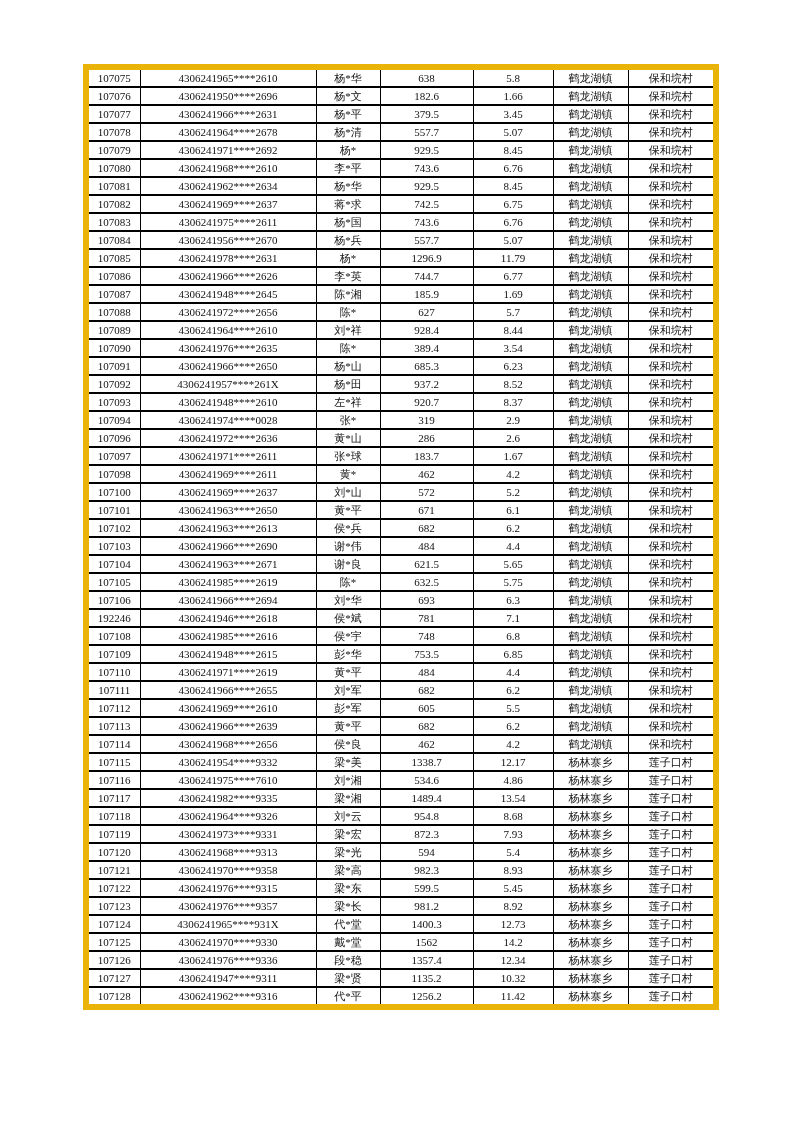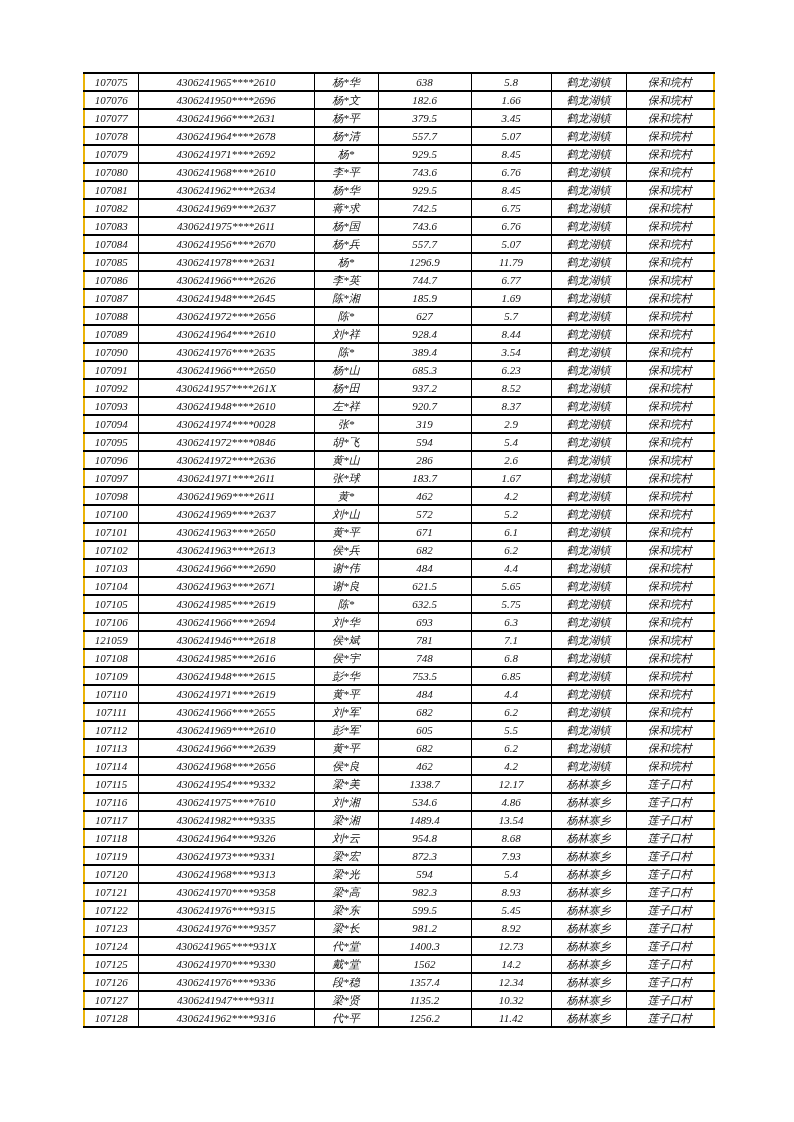--- a/index.html
+++ b/index.html
@@ -12,26 +12,25 @@
     width: 794px;
     height: 1122px;
     background: #ffffff;
     overflow: hidden;
     font-family: "Liberation Serif", "DejaVu Serif", serif;
     color: #111111;
   }
   table.records {
     position: absolute;
     left: 83px;
-    top: 72px;
+    top: 64px;
     width: 630px;
     border-collapse: collapse;
     table-layout: fixed;
-    border: 2px solid #eab308;
-    font-style: italic;
+    border: 6px solid #eab308;
   }
   table.records td {
     border-left: 1px solid #000000;
     border-right: 1px solid #000000;
     border-top: 2px solid #000000;
     border-bottom: 2px solid #000000;
     height: 16px;
     line-height: 16px;
     padding: 0;
     font-size: 11px;
@@ -237,29 +236,20 @@
         <tr>
           <td>107094</td>
           <td>4306241974****0028</td>
           <td>张*</td>
           <td>319</td>
           <td>2.9</td>
           <td>鹤龙湖镇</td>
           <td>保和垸村</td>
         </tr>
         <tr>
-          <td>107095</td>
-          <td>4306241972****0846</td>
-          <td>胡*飞</td>
-          <td>594</td>
-          <td>5.4</td>
-          <td>鹤龙湖镇</td>
-          <td>保和垸村</td>
-        </tr>
-        <tr>
           <td>107096</td>
           <td>4306241972****2636</td>
           <td>黄*山</td>
           <td>286</td>
           <td>2.6</td>
           <td>鹤龙湖镇</td>
           <td>保和垸村</td>
         </tr>
         <tr>
           <td>107097</td>
@@ -336,21 +326,21 @@
         <tr>
           <td>107106</td>
           <td>4306241966****2694</td>
           <td>刘*华</td>
           <td>693</td>
           <td>6.3</td>
           <td>鹤龙湖镇</td>
           <td>保和垸村</td>
         </tr>
         <tr>
-          <td>121059</td>
+          <td>192246</td>
           <td>4306241946****2618</td>
           <td>侯*斌</td>
           <td>781</td>
           <td>7.1</td>
           <td>鹤龙湖镇</td>
           <td>保和垸村</td>
         </tr>
         <tr>
           <td>107108</td>
           <td>4306241985****2616</td>

